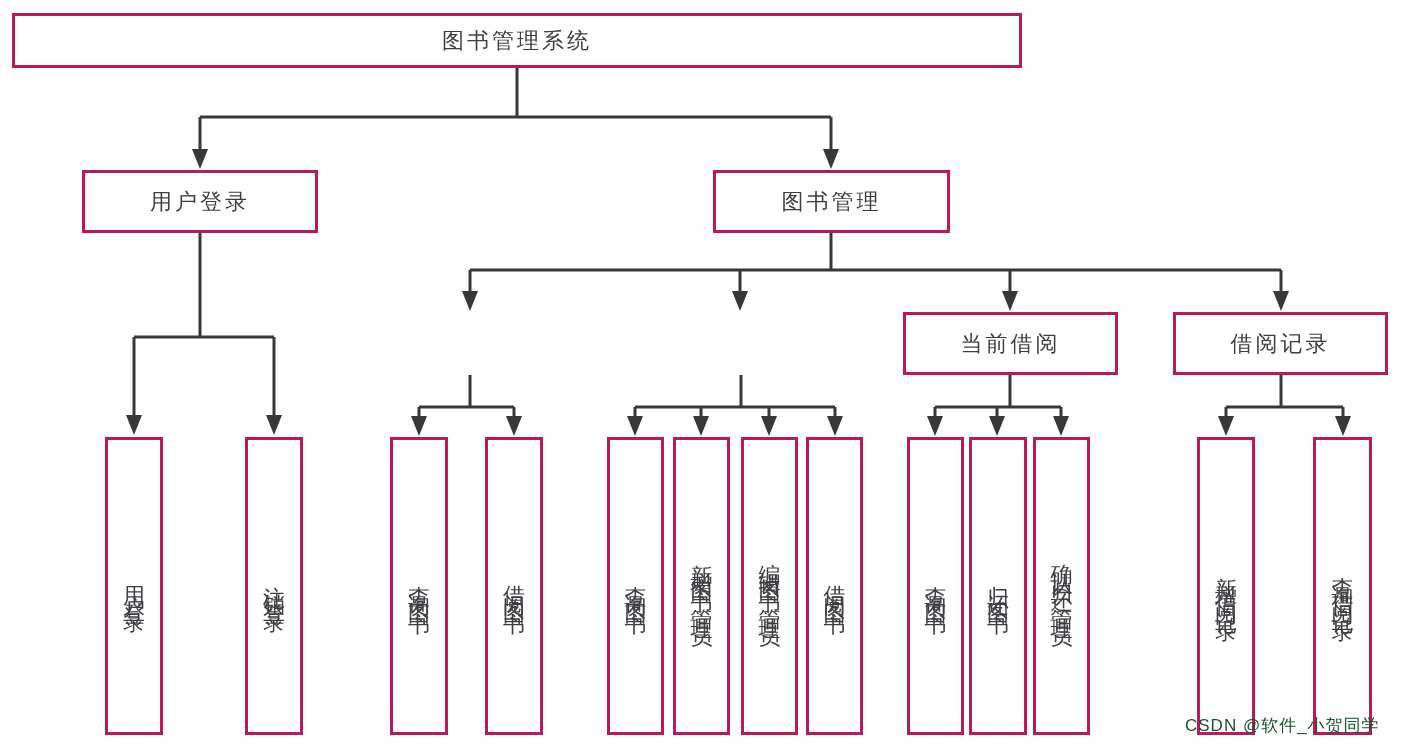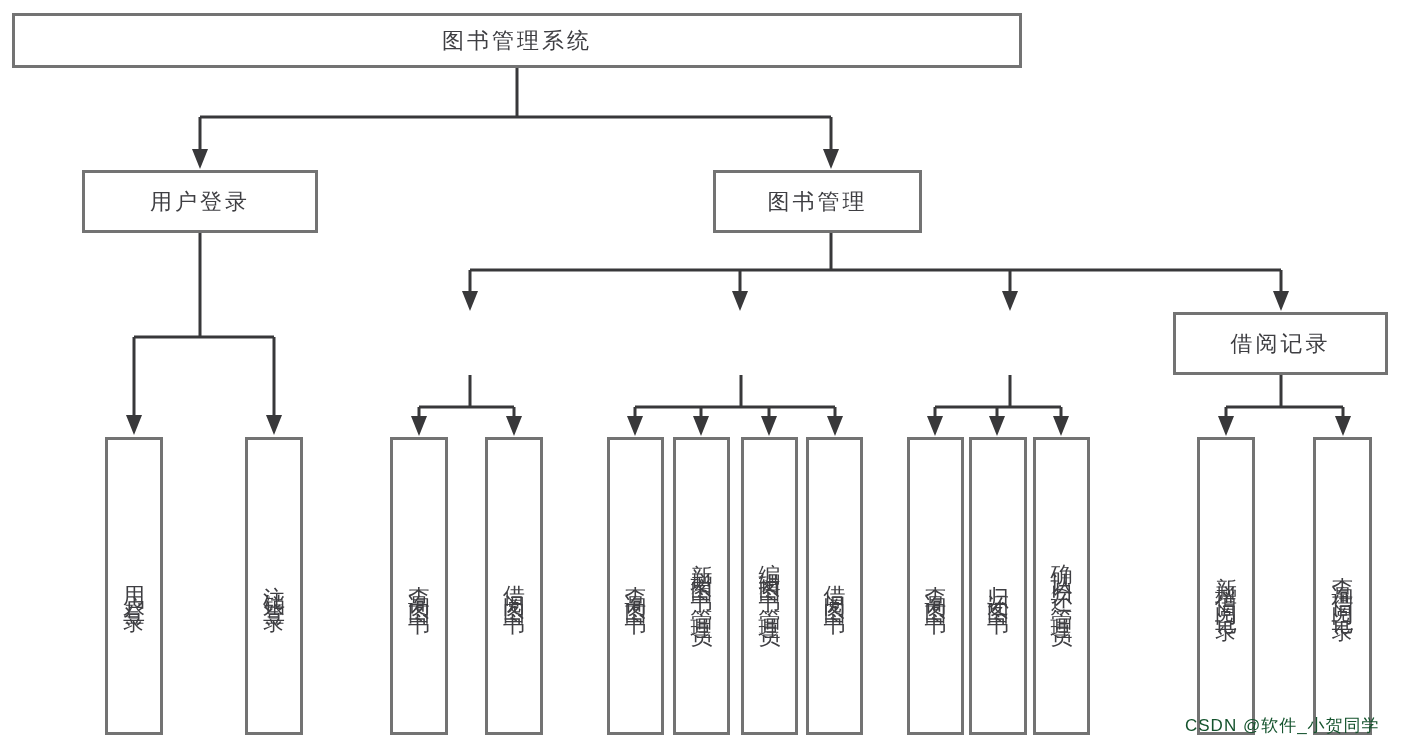--- a/index.html
+++ b/index.html
@@ -7,21 +7,21 @@
     position:relative;
     width:1405px;height:747px;
     background:#ffffff;
     font-family:"Liberation Sans","DejaVu Sans",sans-serif;
     overflow:hidden;
   }
   svg.wires{position:absolute;left:0;top:0;}
   .box{
     position:absolute;
     box-sizing:border-box;
-    border:3px solid #737373;
+    border:3px solid #be185d;
     background:#ffffff;
     display:flex;align-items:center;justify-content:center;
     color:#3e3e42;
     font-size:22px;
     letter-spacing:3px;
     text-align:center;
   }
   .leaf{
     writing-mode:vertical-rl;
     text-orientation:upright;
@@ -73,22 +73,23 @@
       <polygon points="989,416 1005,416 997,436"></polygon>
       <polygon points="1053,416 1069,416 1061,436"></polygon>
       <polygon points="1218,416 1234,416 1226,436"></polygon>
       <polygon points="1335,416 1351,416 1343,436"></polygon>
     </g>
   </svg>
 
   <div class="box" style="left:12px;top:13px;width:1010px;height:55px;">图书管理系统</div>
 
   <div class="box" style="left:82px;top:170px;width:236px;height:63px;">用户登录</div>
-  <div class="box" style="left:713px;top:170px;width:209px;height:63px;">图书管理</div>
+  <div class="box" style="left:713px;top:170px;width:237px;height:63px;">图书管理</div>
 
+  <div class="box" style="left:903px;top:312px;width:215px;height:63px;">当前借阅</div>
   <div class="box" style="left:1173px;top:312px;width:215px;height:63px;">借阅记录</div>
 
   <div class="box leaf" style="left:105px;top:437px;width:58px;height:298px;">用户登录</div>
   <div class="box leaf" style="left:245px;top:437px;width:58px;height:298px;">注销登录</div>
 
   <div class="box leaf" style="left:390px;top:437px;width:58px;height:298px;">查询图书</div>
   <div class="box leaf" style="left:485px;top:437px;width:58px;height:298px;">借阅图书</div>
 
   <div class="box leaf" style="left:607px;top:437px;width:57px;height:298px;">查询图书</div>
   <div class="box leaf" style="left:673px;top:437px;width:57px;height:298px;">新增图书（管理员）</div>

